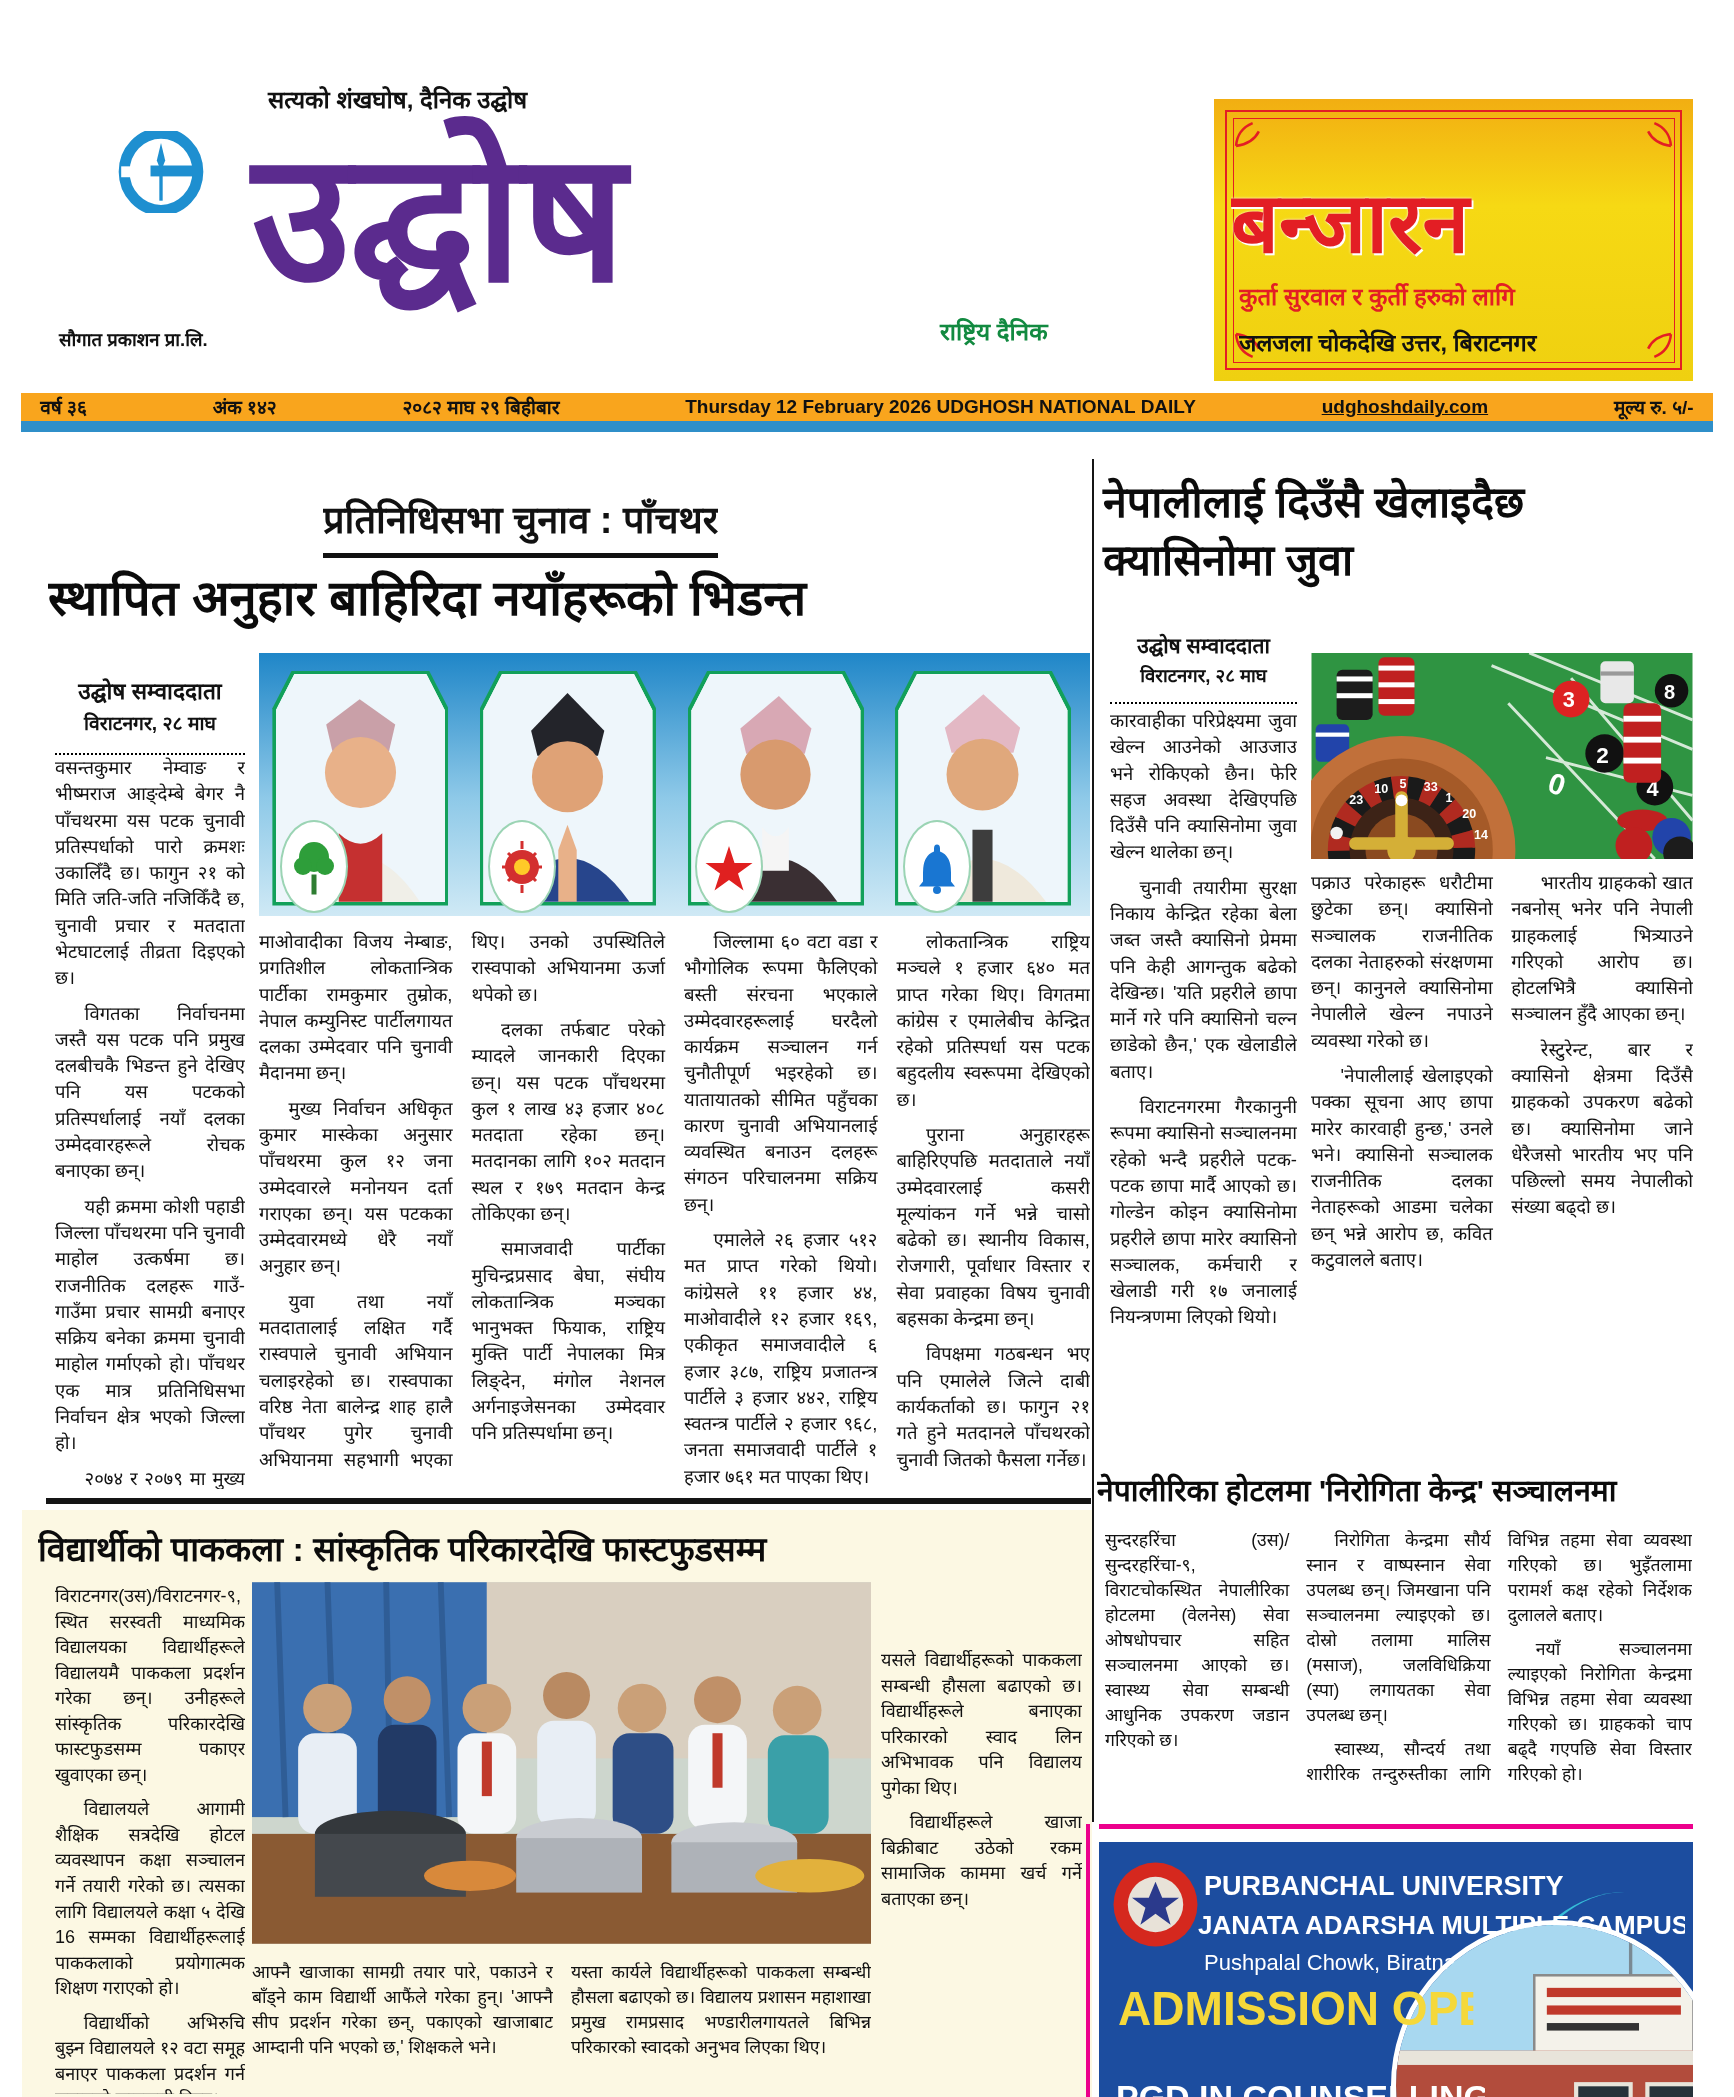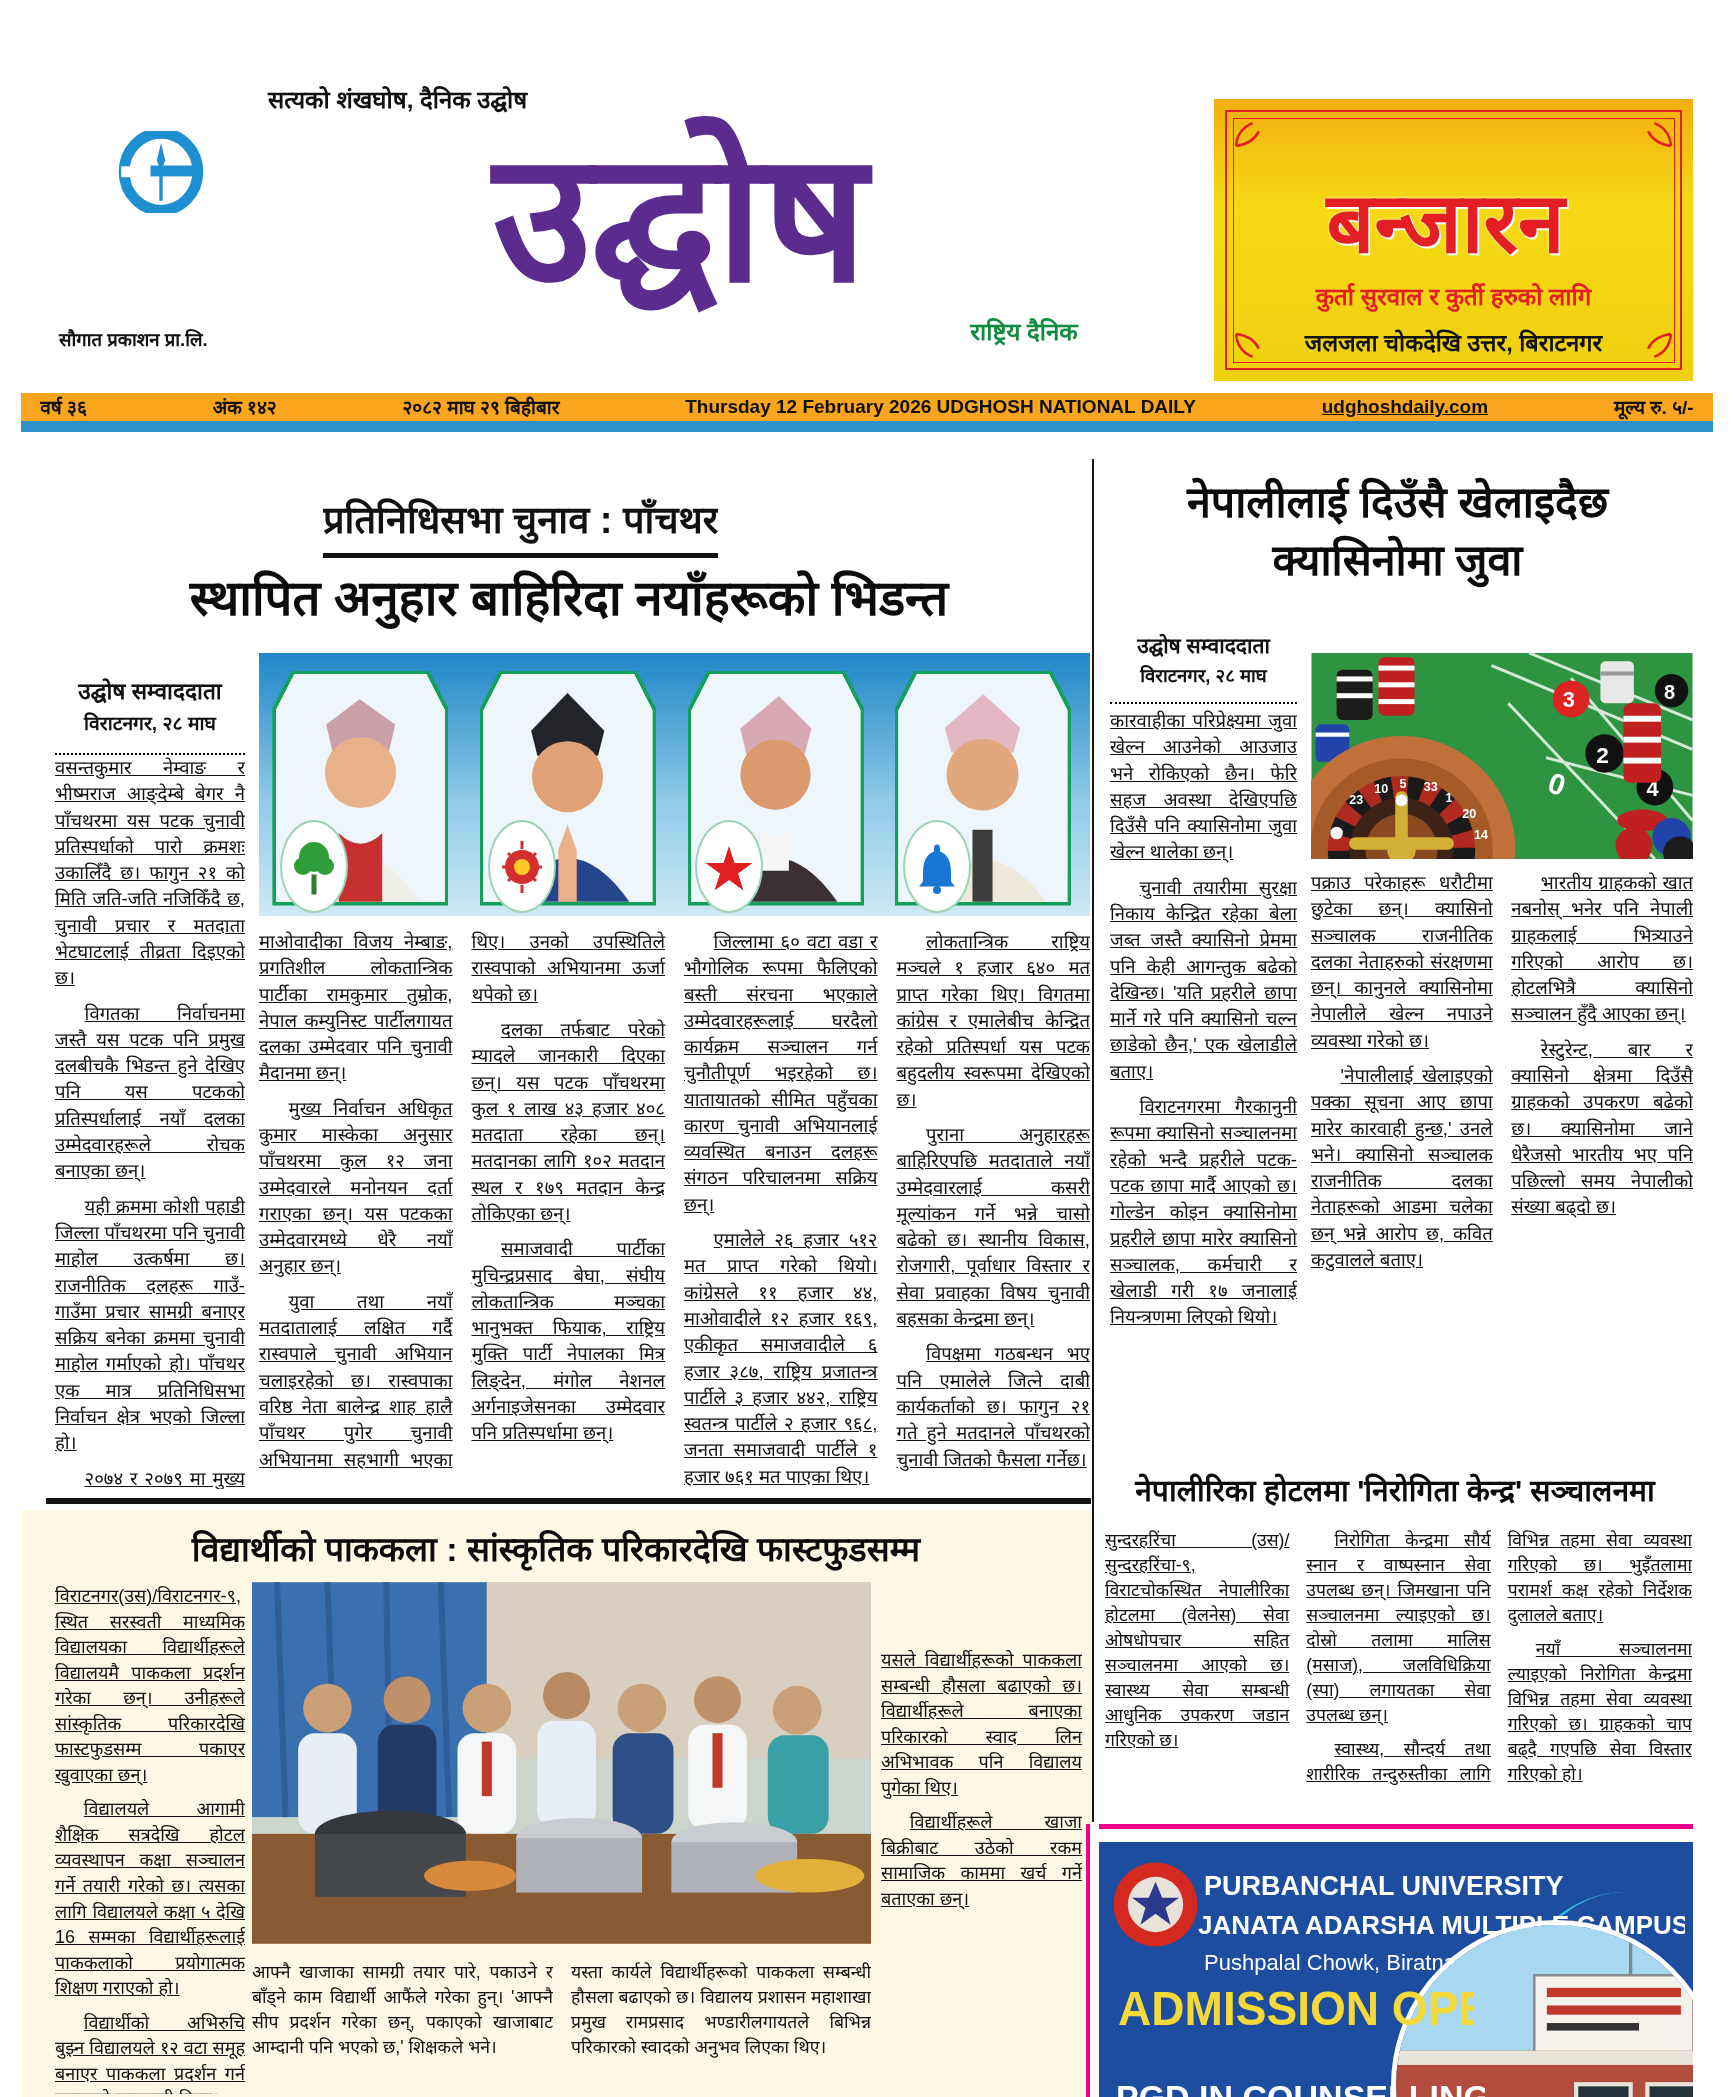--- a/index.html
+++ b/index.html
@@ -1,23 +1,23 @@
 <!DOCTYPE html>
 <html style="font-size:6.7px"><head>
 <meta charset="utf-8">
 <style>
   html,body{margin:0;padding:0;background:#fff;}
   #page{position:relative;width:1734px;height:2676px;background:#ffffff;overflow:hidden;
         font-family:"Liberation Sans","DejaVu Sans",sans-serif;color:#111;}
   .abs{position:absolute;}
   .b{font-weight:bold;}
-  .center{text-align:center;}
+  .center{text-align:left;}
   .nowrap{white-space:nowrap;overflow:hidden;}
   .body-text{font-size:18.5px;line-height:1.42;text-align:justify;overflow:hidden;}
-  .body-text p{margin:0 0 .5em;text-indent:1.6em;text-decoration:underline;}
+  .body-text p{margin:0 0 .5em;text-indent:1.6em;}
   .body-text p:first-child{text-indent:0;}
   .cols-2{column-count:2;column-gap:18.5px;}
   .cols-3{column-count:3;column-gap:17px;}
   .cols-4{column-count:4;column-gap:19px;}
   .byline-name{font-size:22.7px;font-weight:bold;text-align:center;}
   .byline-place{font-size:19.3px;font-weight:bold;text-align:center;margin-top:3.4px;}
   .dotted{border-top:2.9px dotted #000;}
   .kicker{font-size:38px;font-weight:bold;border-bottom:5px solid #111;padding-bottom:9.2px;}
   .headline{font-weight:bold;color:#0b0b0b;}
   .vrule{background:#151515;}

